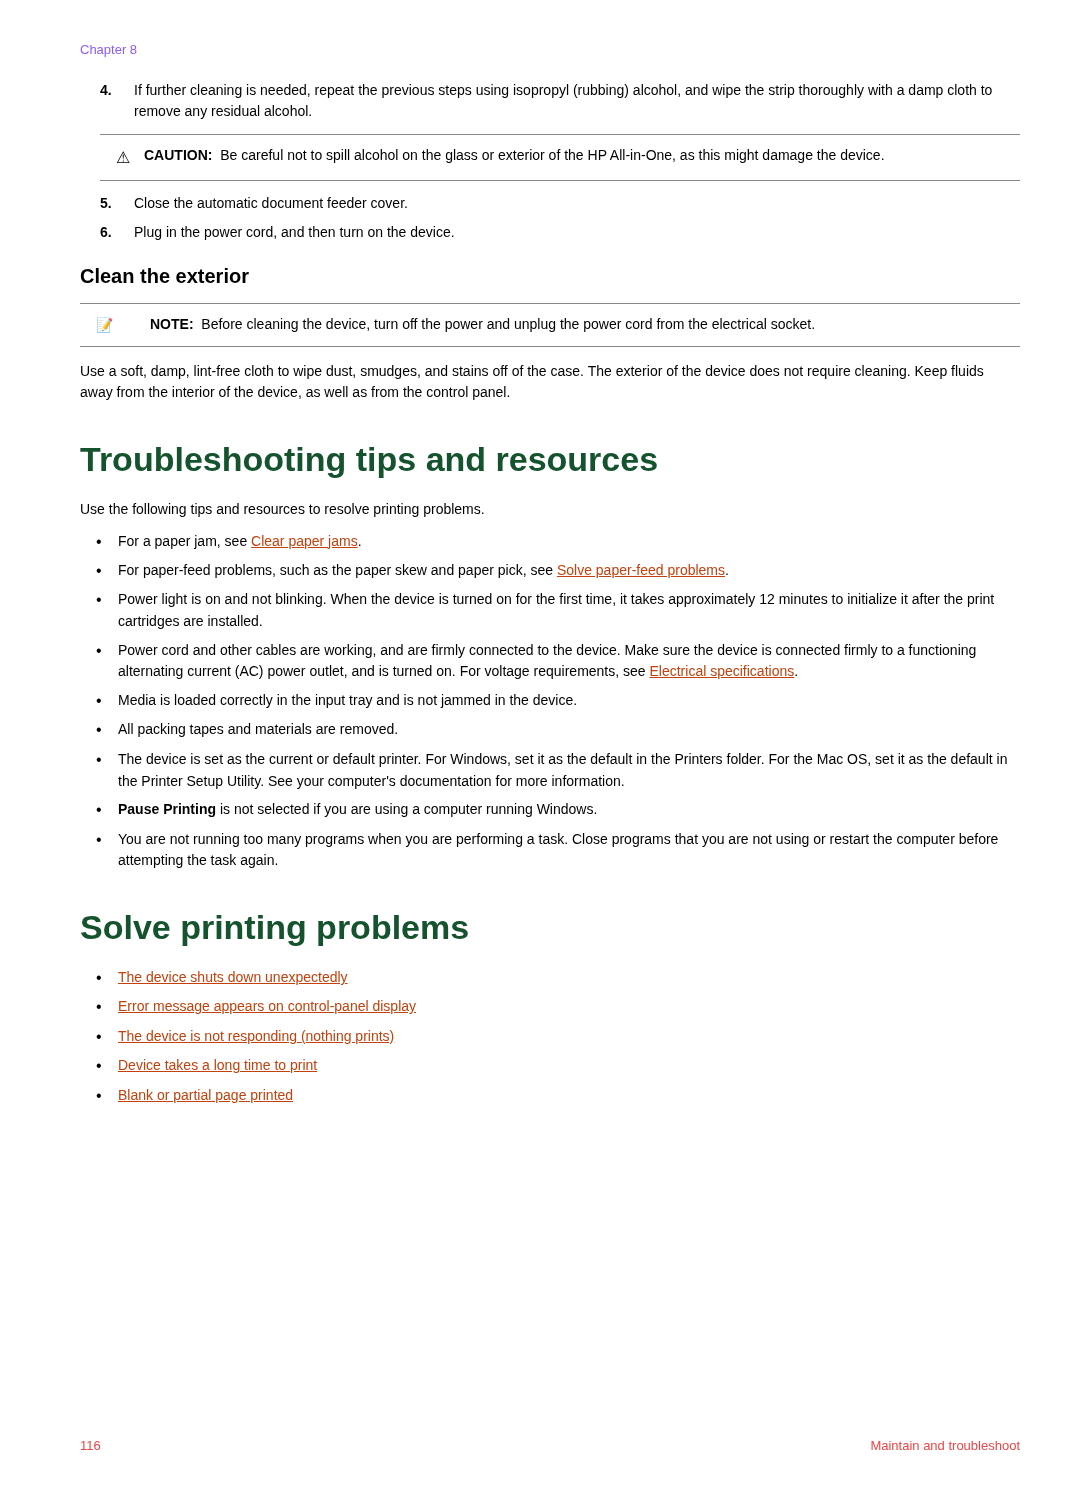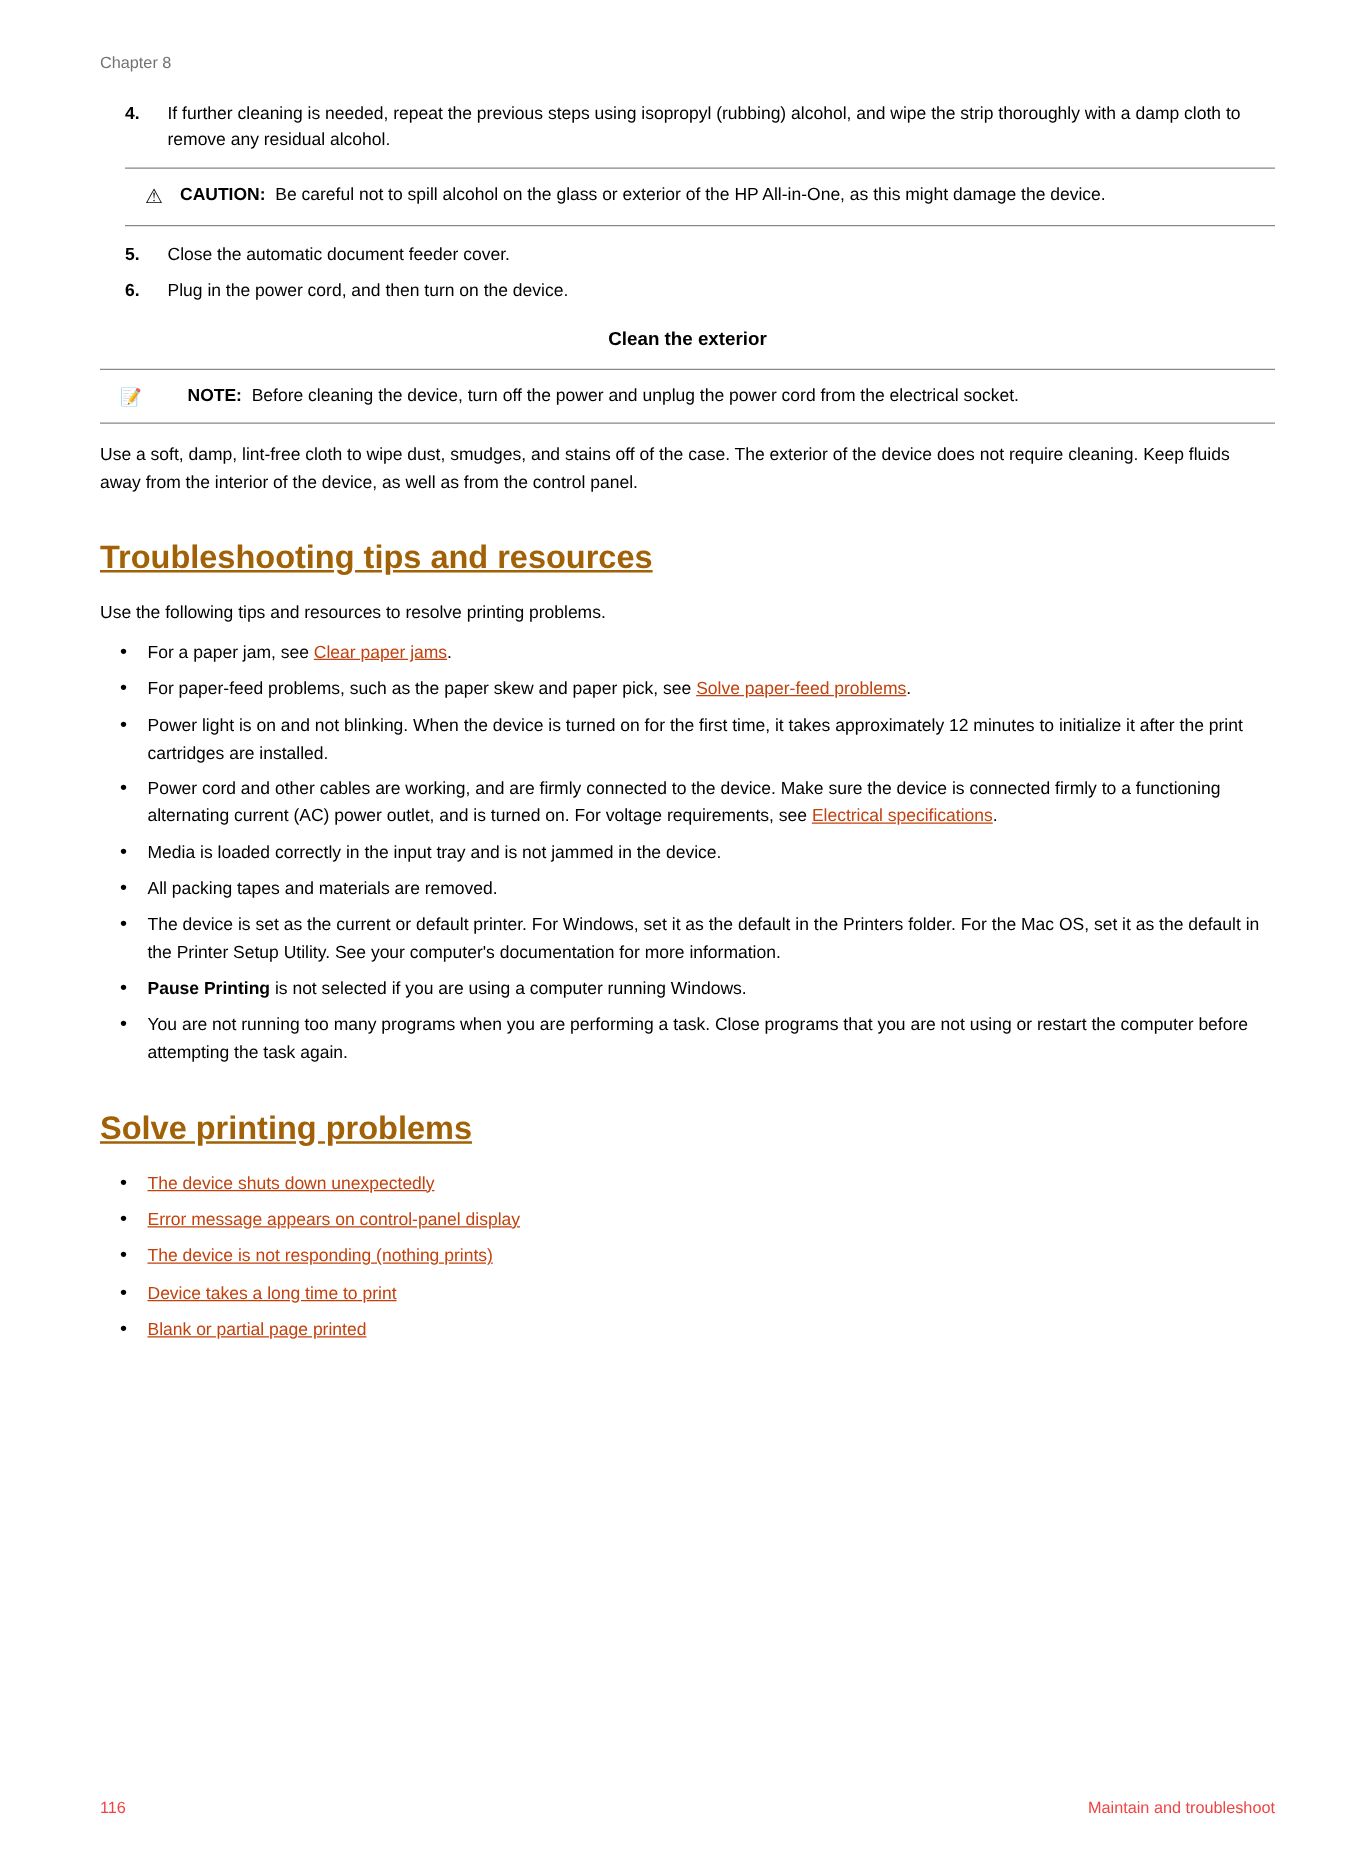--- a/index.html
+++ b/index.html
@@ -14,21 +14,21 @@
       color: #000;
       background: #fff;
       width: 1080px;
       min-height: 1495px;
       padding: 40px 60px 60px 80px;
       line-height: 1.5;
     }
 
     .chapter-label {
       font-size: 13px;
-      color: #737373;
+      color: #8b5cf6;
       margin-bottom: 20px;
     }
 
     .numbered-list {
       list-style: none;
       padding: 0;
       margin: 0 0 10px 0;
     }
 
     .numbered-list li {
@@ -88,38 +88,36 @@
       font-size: 14px;
     }
 
     .note-text strong {
       font-weight: bold;
       margin-left: 24px;
     }
 
     .section-heading {
       font-weight: bold;
-      font-size: 15px;
+      font-size: 20px;
       margin: 18px 0 10px 0;
-      text-align: center;
     }
 
     .body-text {
       font-size: 14px;
       margin-bottom: 10px;
       line-height: 1.55;
     }
 
     .h1-section {
-      font-size: 26px;
-      font-weight: bold;
-      color: #a16207;
+      font-size: 34px;
+      font-weight: bold;
+      color: #14532d;
       margin: 30px 0 14px 0;
       border-bottom: none;
-      text-decoration: underline;
     }
 
     .bullet-list {
       list-style: none;
       padding: 0;
       margin: 0 0 10px 0;
     }
 
     .bullet-list li {
       display: flex;

